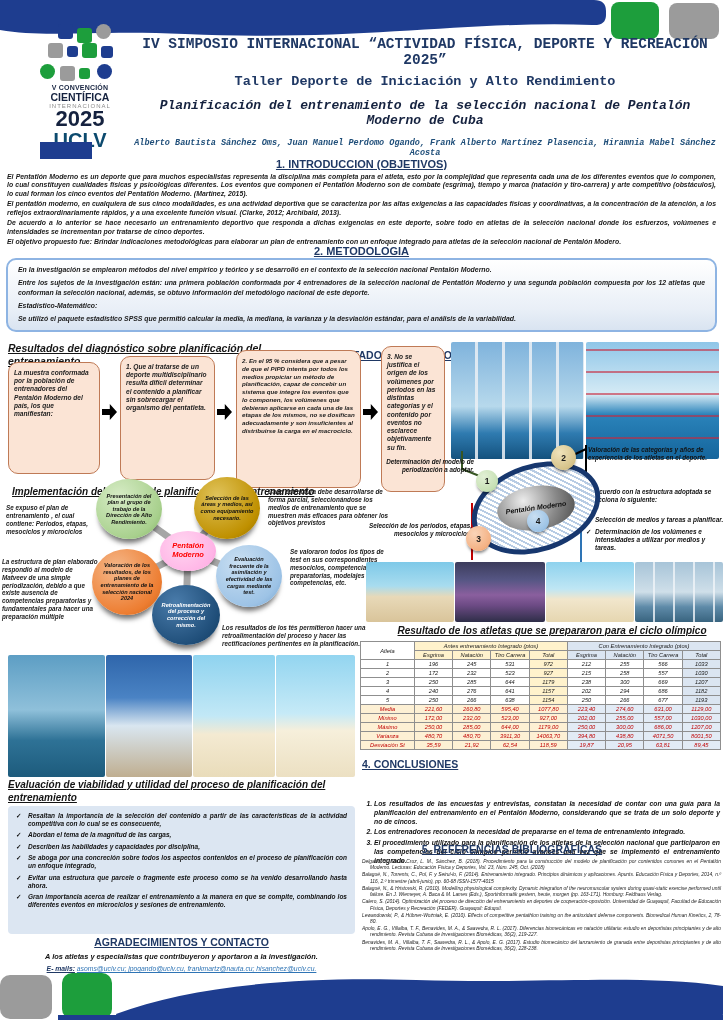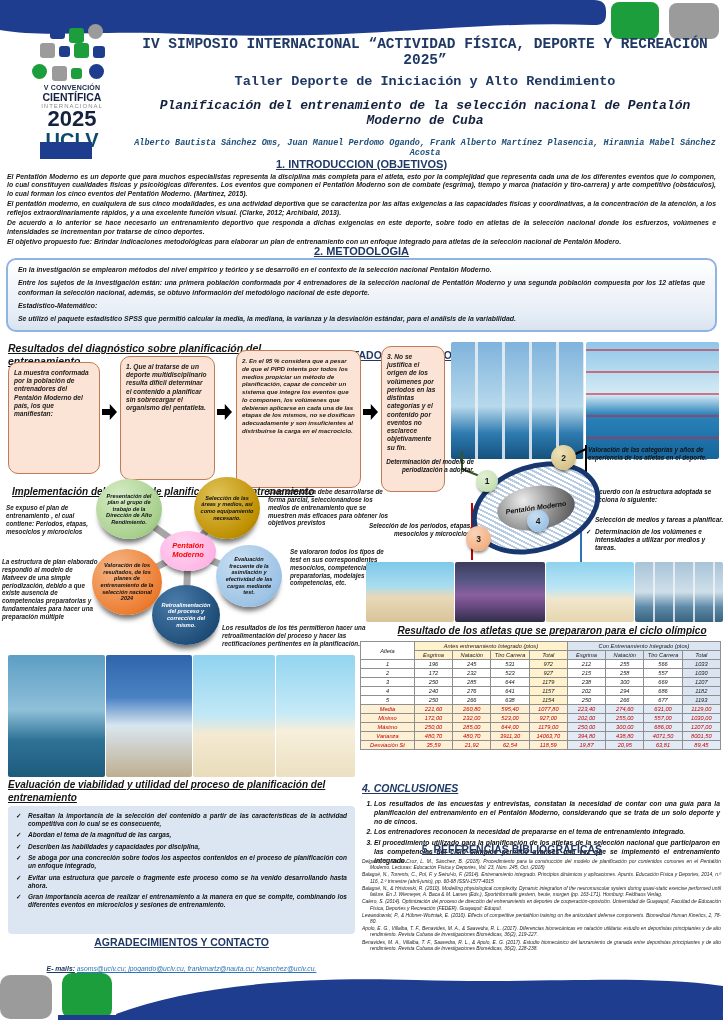--- a/index.html
+++ b/index.html
@@ -12,21 +12,21 @@
   .top-swoosh{position:absolute;top:0;left:0;}
   .corner-sq{position:absolute;border-radius:8px;}
   .sq-green-top{left:611px;top:2px;width:48px;height:37px;background:#1d9e3c;}
   .sq-gray-top{left:669px;top:3px;width:50px;height:36px;background:#9b9b9b;}
   .sq-gray-bot{left:0;top:975px;width:52px;height:44px;background:#9b9b9b;border-radius:10px;}
   .sq-green-bot{left:62px;top:973px;width:50px;height:46px;background:#1d9e3c;border-radius:10px;}
   .bottom-swoosh{position:absolute;left:116px;top:968px;}
   .bottom-line{position:absolute;left:58px;top:1015px;width:665px;height:5px;background:#1e3d8f;}
 
   
-  .logo{position:absolute;left:20px;top:24px;width:104px;text-align:center;}
+  .logo{position:absolute;left:28px;top:24px;width:104px;text-align:center;}
   .mosaic{position:relative;width:80px;height:58px;margin:0 auto 2px;}
   .tile{position:absolute;width:15px;height:15px;border-radius:3px;}
   .tile.c{border-radius:50%;}
   .t-blue{background:#1e3d8f;}.t-green{background:#1d9e3c;}.t-gray{background:#9b9b9b;}
   .logo-l1{font-size:7px;font-weight:bold;color:#15223f;letter-spacing:.2px;}
   .logo-l2{font-size:10.5px;font-weight:bold;color:#15223f;}
   .logo-l3{font-size:6px;color:#8a8a8a;letter-spacing:1px;}
   .logo-l4{font-size:22px;font-weight:bold;color:#15223f;line-height:.95;}
   .logo-l5{font-size:20px;font-weight:bold;color:#0c4a6e;line-height:1;}
   .logo-bar{position:absolute;left:40px;top:142px;width:52px;height:17px;background:#1e3d8f;}
@@ -126,21 +126,21 @@
   .eval-box{position:absolute;left:8px;top:468px;width:347px;height:128px;background:#dce6f2;border-radius:4px;padding:6px 8px 4px 6px;}
   .eval-item{font-size:6.5px;font-style:italic;font-weight:600;line-height:1.25;margin-bottom:3.2px;padding-left:14px;position:relative;text-align:justify;}
   .eval-item::before{content:"\2713";position:absolute;left:2px;top:0;font-style:normal;}
 
   .ack-head{left:8px;top:598px;width:347px;font-size:10.5px;}
   .ack-text{left:8px;top:614px;width:347px;font-size:7.4px;font-weight:bold;font-style:italic;text-align:center;}
   .emails{left:8px;top:627px;width:347px;font-size:6.8px;font-style:italic;text-align:center;}
   .emails .lbl{font-weight:bold;color:#1f3864;text-decoration:underline;}
   .emails .addr{color:#2e74b5;text-decoration:underline;}
 
-  .concl-head{left:362px;top:444px;width:200px;font-size:10.5px;text-align:left;font-style:italic;}
+  .concl-head{left:362px;top:420px;width:200px;font-size:10.5px;text-align:left;}
   ol.concl{position:absolute;left:374px;top:462px;width:346px;font-size:6.8px;font-style:italic;font-weight:600;
            line-height:1.3;text-align:justify;}
   ol.concl li{margin-bottom:2px;}
   .refs-head{left:362px;top:505px;width:300px;font-size:10.5px;text-align:center;}
   .refs{position:absolute;left:362px;top:521px;width:359px;}
   .ref{font-size:4.9px;font-style:italic;line-height:1.27;color:#222;text-indent:-8px;padding-left:8px;margin-bottom:1px;text-align:justify;}
 </style>
 </head>
 <body>
 
@@ -426,20 +426,21 @@
     <div class="eval-box">
         <div class="eval-item">Resaltan la importancia de la selección del contenido a partir de las características de la actividad competitiva con lo cual se es consecuente,</div>
         <div class="eval-item">Abordan el tema de la magnitud de las cargas,</div>
         <div class="eval-item">Describen las habilidades y capacidades por disciplina,</div>
         <div class="eval-item">Se aboga por una concreción sobre todos los aspectos contenidos en el proceso de planificación con un enfoque integrado,</div>
         <div class="eval-item">Evitar una estructura que parcele o fragmente este proceso como se ha venido desarrollando hasta ahora.</div>
         <div class="eval-item">Gran importancia acerca de realizar el entrenamiento a la manera en que se compite, combinando los diferentes eventos en microciclos y sesiones de entrenamiento.</div>
       </div>
 
     <div class="sec-head abs ack-head">AGRADECIMIENTOS Y CONTACTO</div>
+    <div class="abs ack-text">A los atletas y especialistas que contribuyeron y aportaron a la investigación.</div>
     <div class="abs emails">
       <span class="lbl">E- mails:</span>
       <span class="addr">asoms@uclv.cu; jpogando@uclv.cu, frankmartz@nauta.cu; hisanchez@uclv.cu.</span>
     </div>
 
     <div class="sec-head abs concl-head" style="text-align:left;">4. CONCLUSIONES</div>
     <ol class="concl">
         <li>Los resultados de las encuestas y entrevistas, constatan la necesidad de contar con una guía para la planificación del entrenamiento en el Pentalón Moderno, considerando que se trata de un solo deporte y no de cincos.</li>
         <li>Los entrenadores reconocen la necesidad de prepararse en el tema de entrenamiento integrado.</li>
         <li>El procedimiento utilizado para la planificación de los atletas de la selección nacional que participaron en las competencias del ciclo olímpico  permitió avances una vez que se implementó el entrenamiento integrado.</li>

